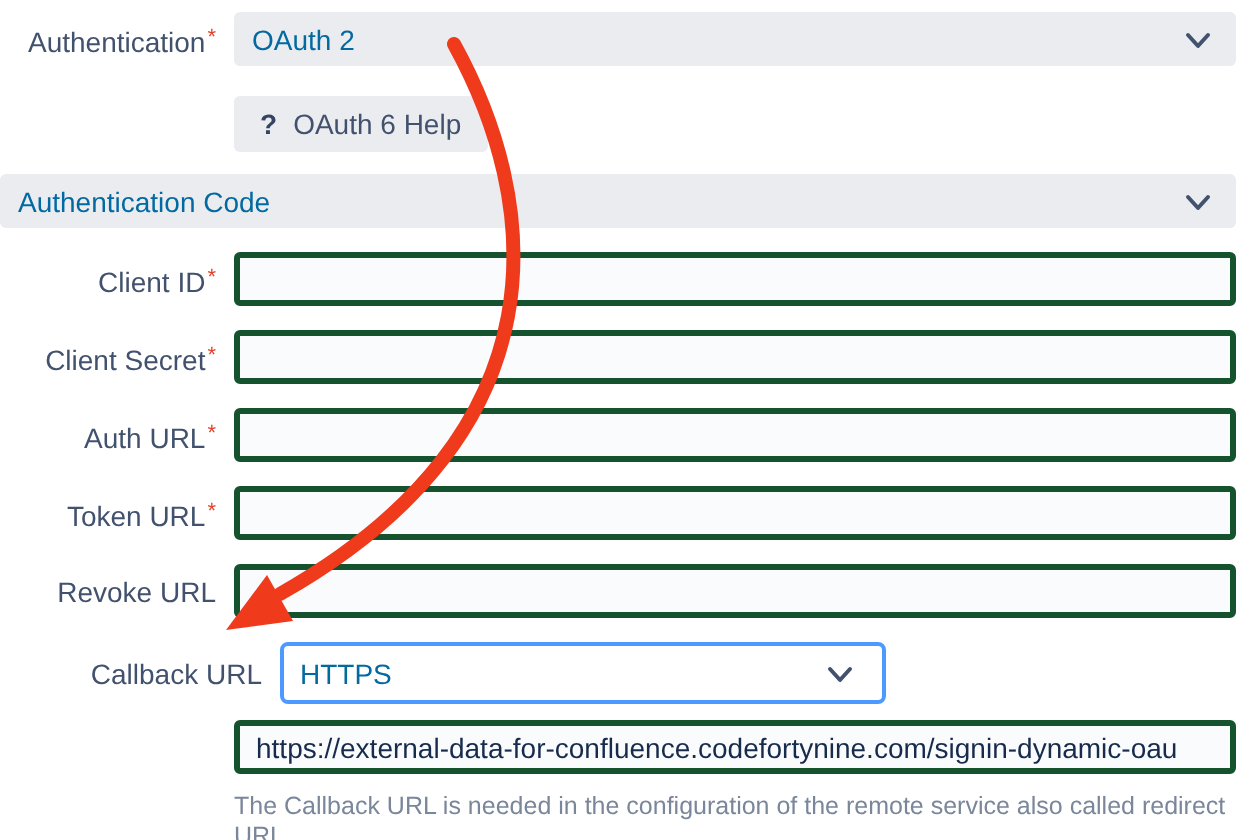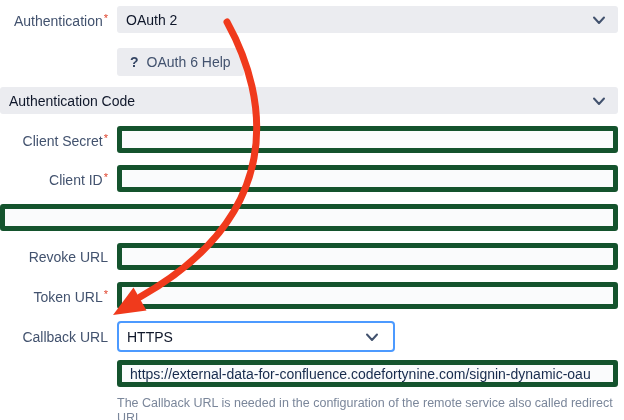--- a/index.html
+++ b/index.html
@@ -7,49 +7,49 @@
     width: 624px; height: 420px;
     font-family: "Liberation Sans", sans-serif;
     -webkit-font-smoothing: antialiased;
     overflow: hidden;
   }
   .page { position: relative; width: 624px; height: 420px; padding-top: 6px; box-sizing: border-box; }
 
   .row { display: flex; align-items: center; margin: 0 6px 12px 0; }
   .row.help-row { margin-bottom: 11px; }
   .row.auth-row { margin-bottom: 15px; }
-  .row.callback-row { margin-bottom: 8px; }
+  .row.callback-row { margin-bottom: 8px; padding-left: 23px; }
   .row.url-row { margin-bottom: 9px; }
 
   .lbl {
     width: 108px; flex: none; margin-right: 9px;
     text-align: right; color: #42526e; font-size: 14px; line-height: 16px;
     white-space: nowrap;
   }
   .req { color: #e0432c; font-size: 11px; vertical-align: 4px; margin-left: 1px; }
 
   .select {
     position: relative; flex: 1; height: 27px;
     background: #ebecf0; border-radius: 3px;
     display: flex; align-items: center;
     padding: 0 34px 0 9px; box-sizing: border-box;
-    color: #0f172a; font-size: 14px; cursor: pointer;
+    color: #0369a1; font-size: 14px; cursor: pointer;
   }
   .select .chev { position: absolute; right: 12px; top: 50%; margin-top: -4px; line-height: 0; }
 
   .select.focused {
-    flex: none; width: 278px; height: 31px;
+    flex: none; width: 303px; height: 31px;
     background: #ffffff; border: 2px solid #4c9aff; border-radius: 4px;
     padding: 0 30px 0 8px;
   }
   .select.focused .chev { right: 14px; }
 
   .txt {
     flex: 1; height: 27px;
-    background: #fafbfc; border: 5px solid #14532d; border-radius: 3px;
+    background: #fafbfc; border: 3px solid #14532d; border-radius: 3px;
     box-sizing: border-box; padding: 0 8px;
     font-family: "Liberation Sans", sans-serif; font-size: 14px; color: #172b4d;
     outline: none; min-width: 0;
   }
 
   .help-btn {
     height: 28px; border: none; border-radius: 3px;
     background: #ebecf0; color: #42526e;
     font-family: "Liberation Sans", sans-serif; font-size: 14px;
     display: inline-flex; align-items: center; gap: 8px;
@@ -96,40 +96,41 @@
       <span>Authentication Code</span>
       <span class="chev">
         <svg width="14" height="9" viewBox="0 0 14 9">
             <path d="M2 1.5 L7 7 L12 1.5" fill="none" stroke="#42526e" stroke-width="2" stroke-linecap="round" stroke-linejoin="round"></path>
           </svg>
       </span>
     </div>
   </div>
 
   <div class="row">
+    <div class="lbl"><span>Client ID</span><span class="req">*</span></div>
+    <input class="txt" type="text" value="" style="">
+  </div>
+
+  <div class="row">
     <div class="lbl"><span>Client Secret</span><span class="req">*</span></div>
     <input class="txt" type="text" value="" style="">
   </div>
 
   <div class="row">
-    <div class="lbl"><span>Client ID</span><span class="req">*</span></div>
+    <div class="lbl"><span>Auth URL</span><span class="req">*</span></div>
     <input class="txt" type="text" value="" style="">
   </div>
 
   <div class="row">
+    <div class="lbl"><span>Token URL</span><span class="req">*</span></div>
     <input class="txt" type="text" value="" style="">
   </div>
 
   <div class="row">
     <div class="lbl"><span>Revoke URL</span></div>
-    <input class="txt" type="text" value="" style="">
-  </div>
-
-  <div class="row">
-    <div class="lbl"><span>Token URL</span><span class="req">*</span></div>
     <input class="txt" type="text" value="" style="">
   </div>
 
   <div class="row callback-row">
     <div class="lbl"><span>Callback URL</span></div>
     <div class="select focused">
       <span>HTTPS</span>
       <span class="chev">
         <svg width="14" height="9" viewBox="0 0 14 9">
             <path d="M2 1.5 L7 7 L12 1.5" fill="none" stroke="#42526e" stroke-width="2" stroke-linecap="round" stroke-linejoin="round"></path>

